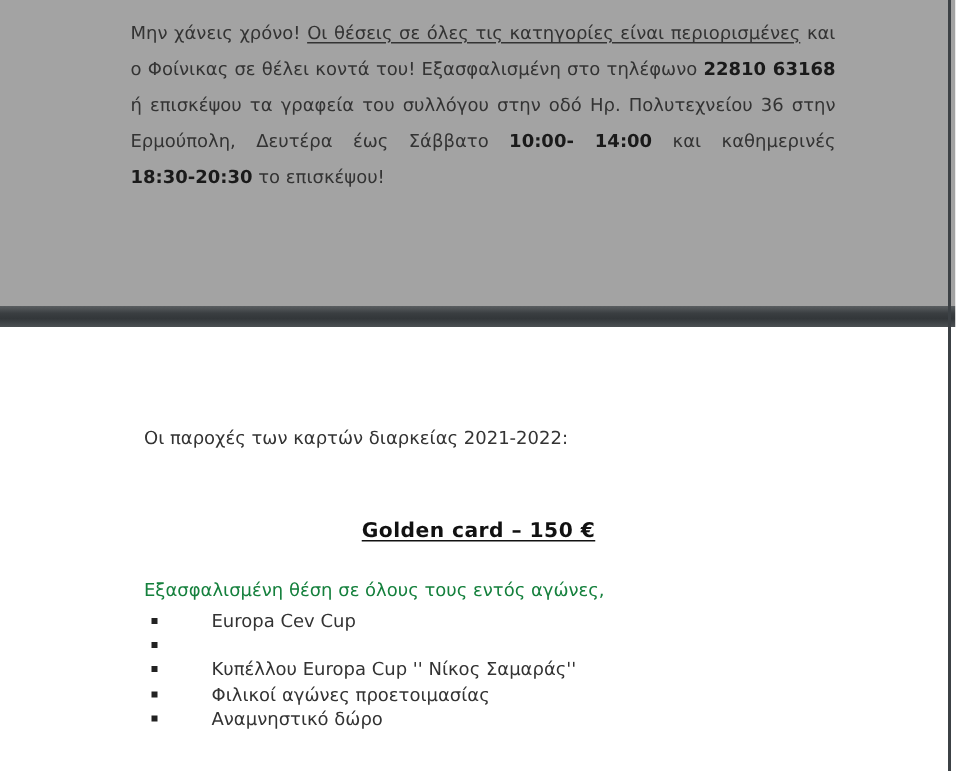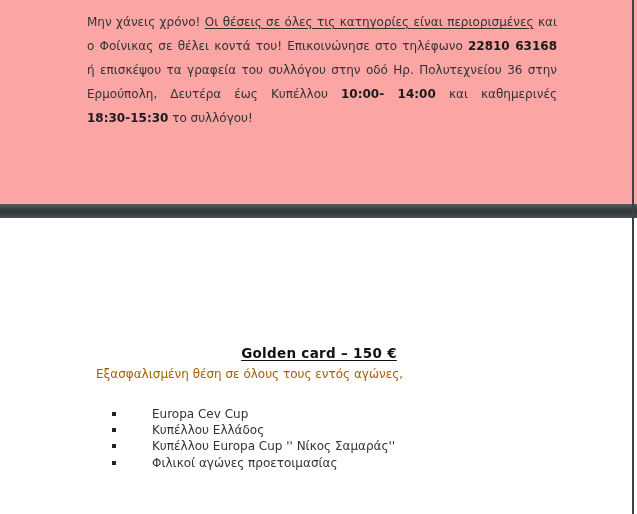--- a/index.html
+++ b/index.html
@@ -8,21 +8,21 @@
     background: #ffffff;
     overflow: hidden;
     font-family: "DejaVu Sans", "Liberation Sans", sans-serif;
     position: relative;
   }
   .viewer { position: absolute; inset: 0; background: #ffffff; }
 
   
   .page-1 {
     position: absolute; left: 0; top: 0; width: 637px; height: 204px;
-    background: #fca5a5; overflow: hidden;
+    background: #a3a3a3; overflow: hidden;
   }
   .intro-paragraph {
     position: absolute; left: 87px; top: 10px; width: 470px;
     font-size: 12px; line-height: 24px; color: #333333;
   }
   .pline { width: 100%; }
   .pline.just { text-align: justify; text-align-last: justify; }
   .seg-underline { text-decoration: underline; text-underline-offset: 2px; }
   .seg-bold { font-weight: bold; color: #1a1a1a; }
 
@@ -51,25 +51,25 @@
     position: absolute; left: 88px; top: 343px; width: 462px;
     text-align: center;
   }
   .card-heading {
     display: inline-block;
     font-size: 13.5px; font-weight: bold; color: #111111;
     text-decoration: underline; text-underline-offset: 2px;
     letter-spacing: 0.3px;
   }
   .sub-line {
-    position: absolute; left: 96px; top: 367px;
-    font-size: 12px; line-height: 15px; color: #a16207;
+    position: absolute; left: 96px; top: 386px;
+    font-size: 12px; line-height: 15px; color: #15803d;
   }
   .benefits-list {
-    position: absolute; left: 111px; top: 406px; width: 440px;
+    position: absolute; left: 100px; top: 406px; width: 440px;
   }
   .bullet-row {
     display: flex; align-items: center;
     height: 16.2px;
     font-size: 12px; color: #333333;
   }
   .sq {
     width: 4px; height: 4px; background: #222222;
     display: inline-block; flex: 0 0 auto;
     margin-right: 36px; margin-left: 1px;
@@ -77,52 +77,56 @@
   .btext { white-space: nowrap; }
 </style>
 </head>
 <body>
 
 <div class="viewer">
 
   <div class="page-1">
     <div class="intro-paragraph">
         <div class="pline just"><span class="seg-normal">Μην χάνεις χρόνο! </span><span class="seg-underline">Οι θέσεις σε όλες τις κατηγορίες είναι περιορισμένες</span><span class="seg-normal"> και</span></div>
-        <div class="pline just"><span class="seg-normal">ο Φοίνικας σε θέλει κοντά του! Επικοινώνησε στο τηλέφωνο </span><span class="seg-bold">22810 63168</span></div>
+        <div class="pline just"><span class="seg-normal">ο Φοίνικας σε θέλει κοντά του! Εξασφαλισμένη στο τηλέφωνο </span><span class="seg-bold">22810 63168</span></div>
         <div class="pline just"><span class="seg-normal">ή επισκέψου τα γραφεία του συλλόγου στην οδό Ηρ. Πολυτεχνείου 36 στην</span></div>
-        <div class="pline just"><span class="seg-normal">Ερμούπολη, Δευτέρα έως Κυπέλλου </span><span class="seg-bold">10:00- 14:00</span><span class="seg-normal"> και καθημερινές</span></div>
-        <div class="pline"><span class="seg-bold">18:30-15:30</span><span class="seg-normal"> το συλλόγου!</span></div>
+        <div class="pline just"><span class="seg-normal">Ερμούπολη, Δευτέρα έως Σάββατο </span><span class="seg-bold">10:00- 14:00</span><span class="seg-normal"> και καθημερινές</span></div>
+        <div class="pline"><span class="seg-bold">18:30-20:30</span><span class="seg-normal"> το επισκέψου!</span></div>
       </div>
   </div>
 
   <div class="page-gap"></div>
 
   <div class="page-2"></div>
 
+  <div class="intro-line">Οι παροχές των καρτών διαρκείας 2021-2022:</div>
 
   <div class="card-heading-wrap">
     <span class="card-heading">Golden card – 150 €</span>
   </div>
 
   <div class="sub-line">Εξασφαλισμένη θέση σε όλους τους εντός αγώνες,</div>
 
   <div class="benefits-list">
       <div class="bullet-row">
         <span class="sq"></span>
         <span class="btext">Europa Cev Cup</span>
       </div>
       <div class="bullet-row">
         <span class="sq"></span>
-        <span class="btext">Κυπέλλου Ελλάδος</span>
       </div>
       <div class="bullet-row">
         <span class="sq"></span>
         <span class="btext">Κυπέλλου Europa Cup '' Νίκος Σαμαράς''</span>
       </div>
       <div class="bullet-row">
         <span class="sq"></span>
         <span class="btext">Φιλικοί αγώνες προετοιμασίας</span>
       </div>
+      <div class="bullet-row">
+        <span class="sq"></span>
+        <span class="btext">Αναμνηστικό δώρο</span>
+      </div>
     </div>
 
   <div class="right-border"></div>
 
 </div>
 
 </body></html>

